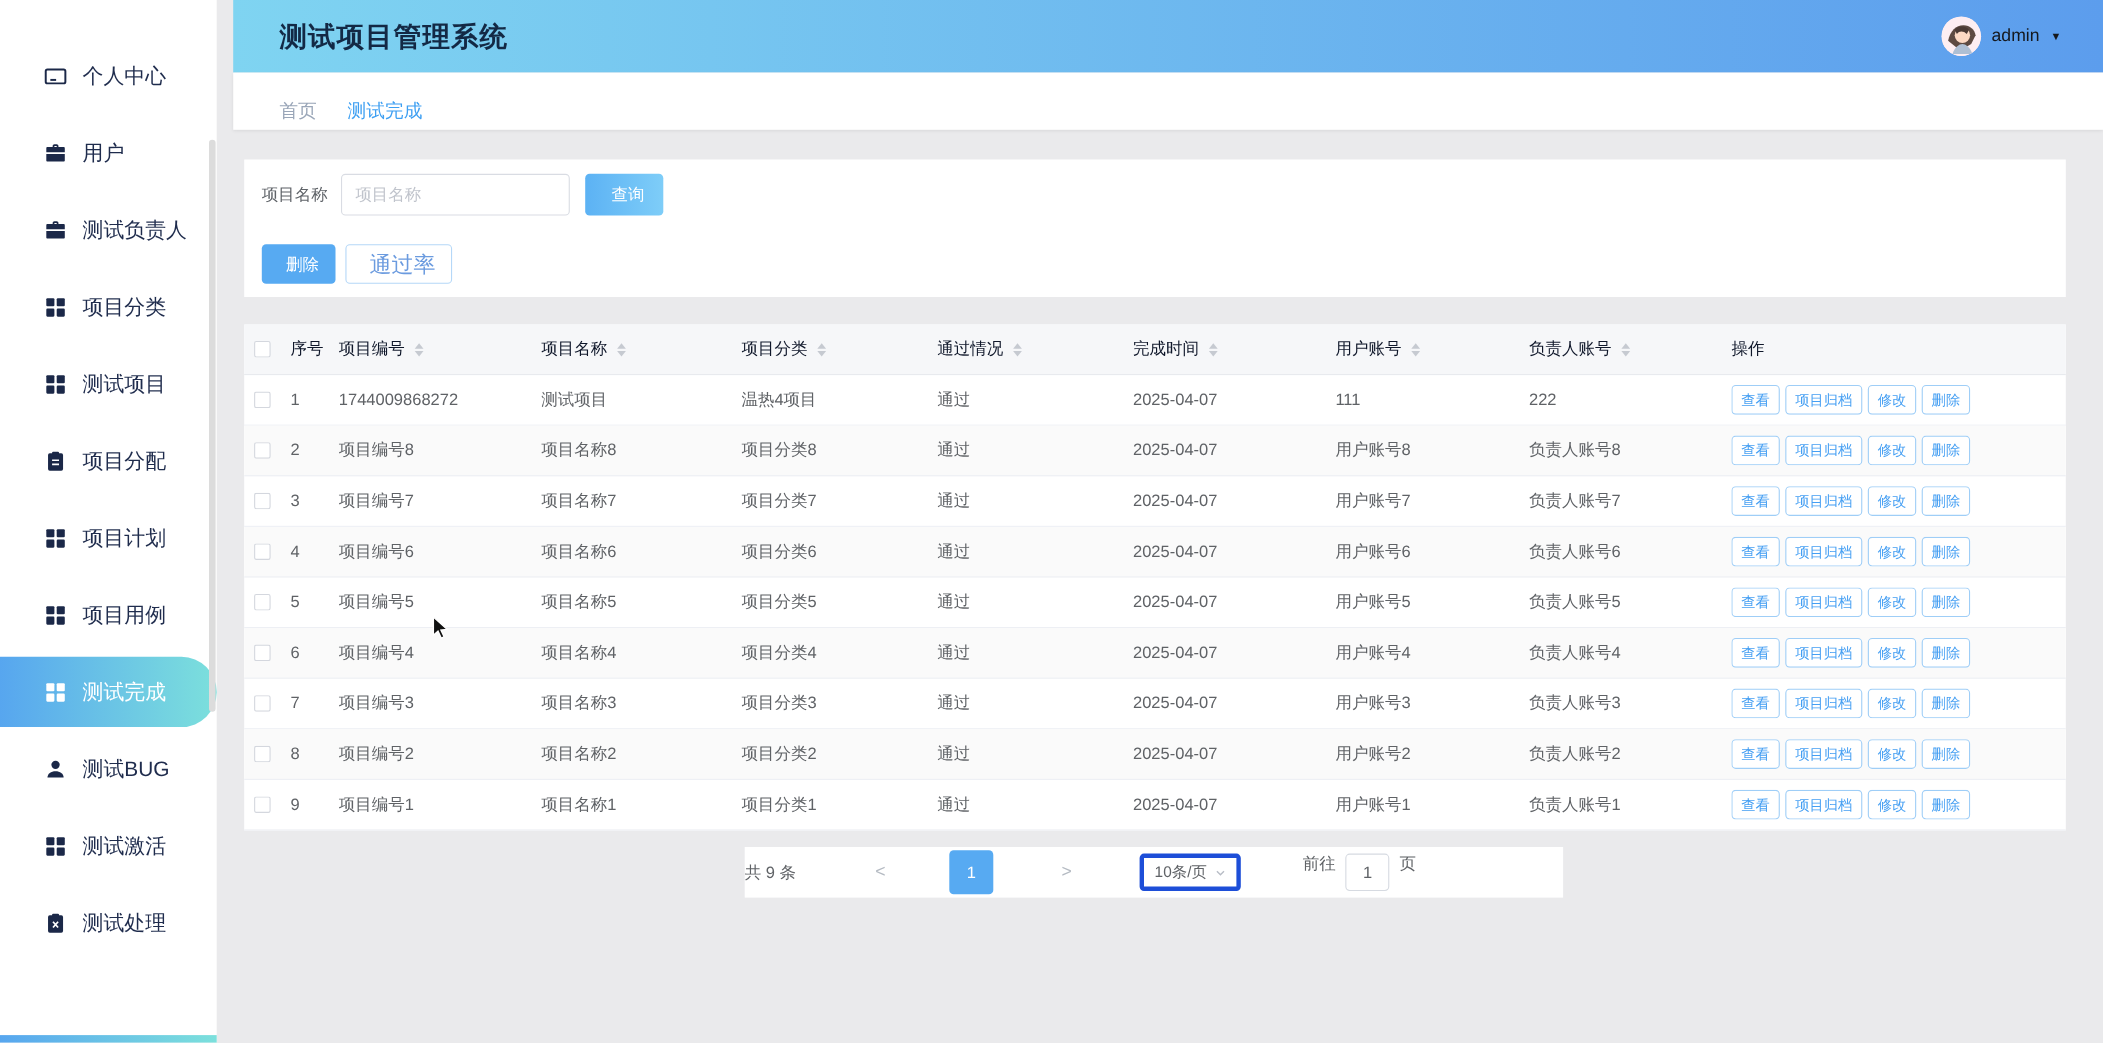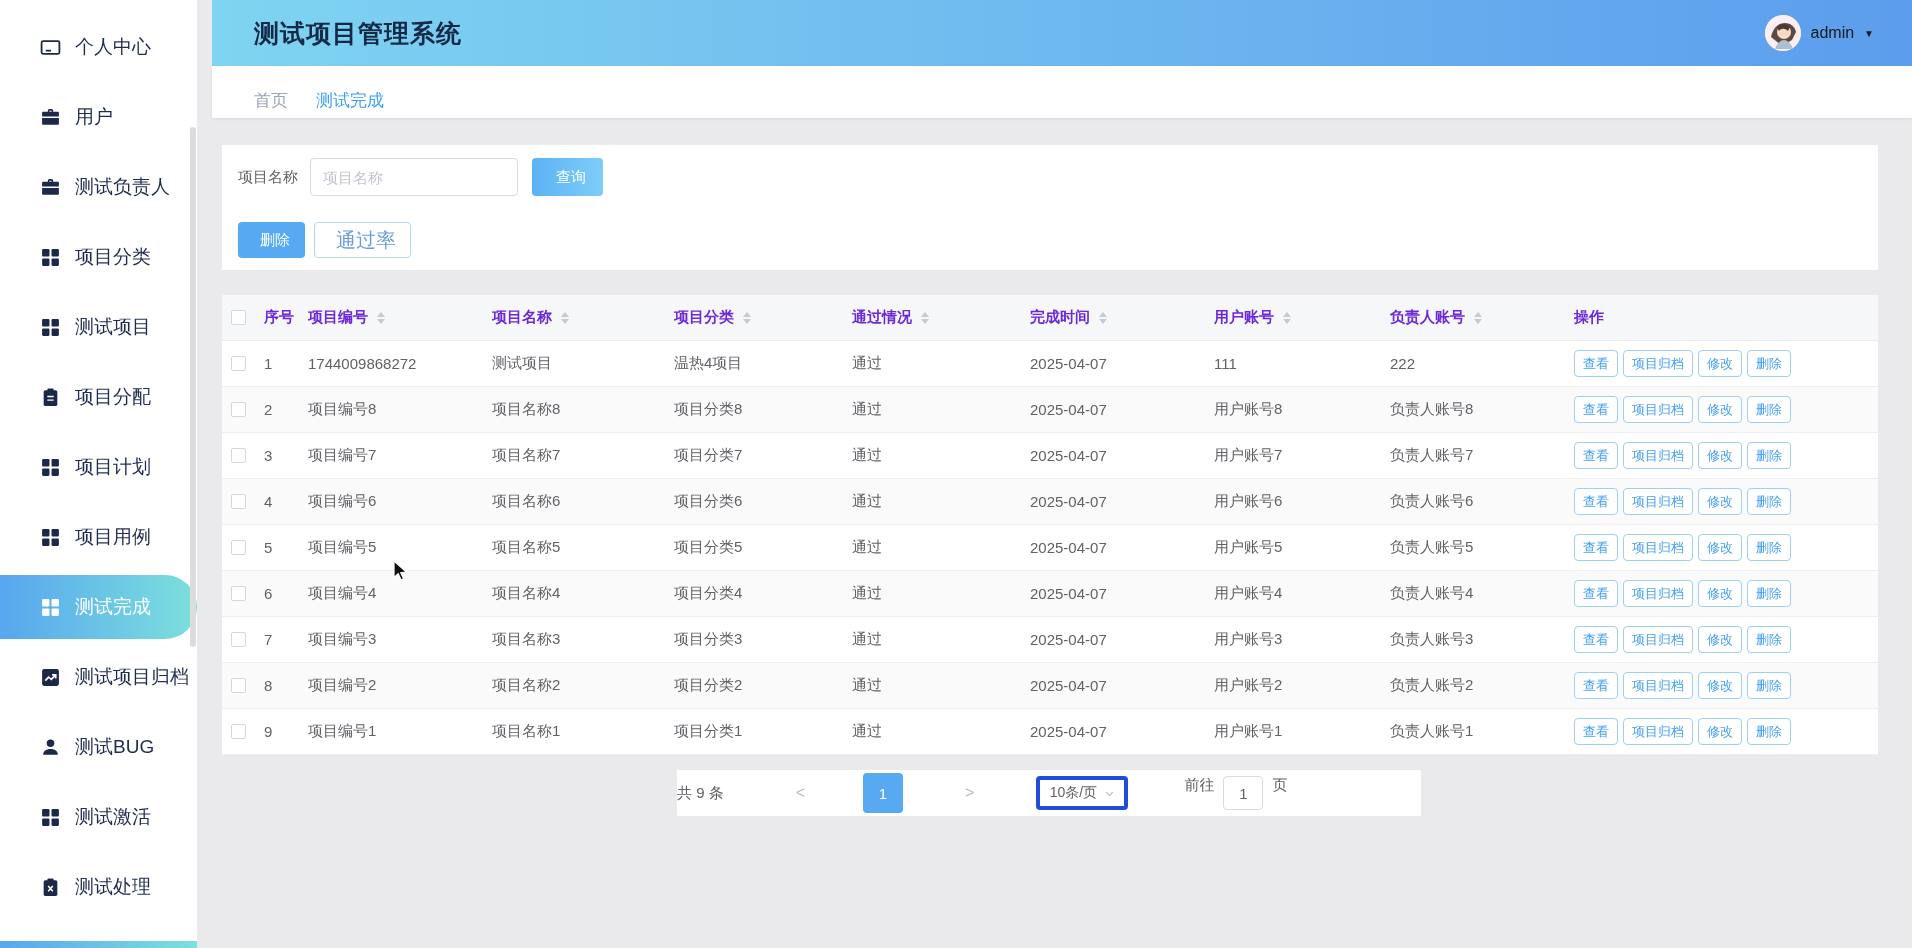--- a/index.html
+++ b/index.html
@@ -3,21 +3,21 @@
 <meta charset="utf-8">
 <style>
   * { margin:0; padding:0; box-sizing:border-box; }
   html,body { width:1912px; height:948px; overflow:hidden;
     font-family:"Liberation Sans","DejaVu Sans",sans-serif; }
   body { background:var(--page-bg,#eaeaec); position:relative; }
 
   
   .sidebar { position:absolute; left:0; top:0; width:197px; height:948px;
     background:#fff; z-index:5; }
-  .side-list { display:flex; flex-direction:column; gap:24px; padding-top:24px; }
+  .side-list { display:flex; flex-direction:column; gap:24px; padding-top:46px; }
   .side-item { height:46px; display:flex; align-items:center; gap:14px;
     padding-left:40px; font-size:19px; color:var(--sidebar-text,#1f2c4d);
     cursor:pointer; white-space:nowrap; }
   .side-item .ic { width:21px; height:21px; display:inline-flex; color:#1b2848; flex:none; }
   .side-item .ic svg { width:100%; height:100%; }
   .side-item.active { height:64px; margin:-9px 0;
     background:linear-gradient(90deg,var(--active-l,#57a6ef),var(--active-r,#7ce0dc));
     border-radius:0 32px 32px 0; color:#fff; }
   .side-item.active .ic { color:#fff; }
   .side-scrollbar { position:absolute; right:1px; top:127px; width:6px; height:520px;
@@ -61,21 +61,21 @@
     background:var(--accent,#57aaf2); }
   .passrate-btn { height:36px; padding:0 14px; font-size:20px; color:#6b9bdf;
     background:#fff; border:1px solid #b5d8f8; }
 
   
   .table-card { margin:25px 34px 0 10px; background:#fff; }
   .t-row { display:grid;
     grid-template-columns:42px 44px 184px 182px 178px 178px 184px 176px 184px 1fr;
     align-items:center; height:46px; border-bottom:1px solid #edeff4;
     font-size:15px; color:#5f6266; }
-  .t-row.t-head { background:#f6f7f9; color:#6d28d9; font-weight:700;
+  .t-row.t-head { background:#f6f7f9; color:#0f172a; font-weight:400;
     border-bottom:1px solid #e8eaee;text-align:right; }
   .t-row.striped { background:#fafafa; }
   .t-cell { display:flex; align-items:center; gap:5px; overflow:hidden; white-space:nowrap; }
   .t-cell.cb { padding-left:9px; }
   .checkbox { width:15px; height:15px; border:1px solid #d4d7de; border-radius:2px;
     background:#fff; cursor:pointer; flex:none; }
   .carets { display:inline-flex; flex-direction:column; gap:2px; margin-left:4px; }
   .caret { width:0; height:0; border-left:4px solid transparent; border-right:4px solid transparent; }
   .caret.up { border-bottom:5px solid #c6cad1; }
   .caret.down { border-top:5px solid #c6cad1; }
@@ -192,29 +192,20 @@
       <div class="side-item active">
         <span class="ic">
           <svg viewBox="0 0 20 20" fill="currentColor">
             <rect x="2" y="2" width="7" height="7" rx="1"></rect>
             <rect x="11" y="2" width="7" height="7" rx="1"></rect>
             <rect x="2" y="11" width="7" height="7" rx="1"></rect>
             <rect x="11" y="11" width="7" height="7" rx="1"></rect>
           </svg>
         </span>
         <span>测试完成</span>
-      </div>
-      <div class="side-item">
-        <span class="ic">
-          <svg viewBox="0 0 20 20">
-            <rect x="2" y="2" width="16" height="16" rx="2" fill="currentColor"></rect>
-            <path d="M5 13l3.2-3.4 2.6 2.2L15 7.5M15 11V7.5h-3.5" fill="none" stroke="#fff" stroke-width="1.6"></path>
-          </svg>
-        </span>
-        <span>测试项目归档</span>
       </div>
       <div class="side-item">
         <span class="ic">
           <svg viewBox="0 0 20 20" fill="currentColor">
             <circle cx="10" cy="6" r="3.6"></circle>
             <path d="M3 17c0-3.5 3.1-5.5 7-5.5s7 2 7 5.5z"></path>
           </svg>
         </span>
         <span>测试BUG</span>
       </div>

